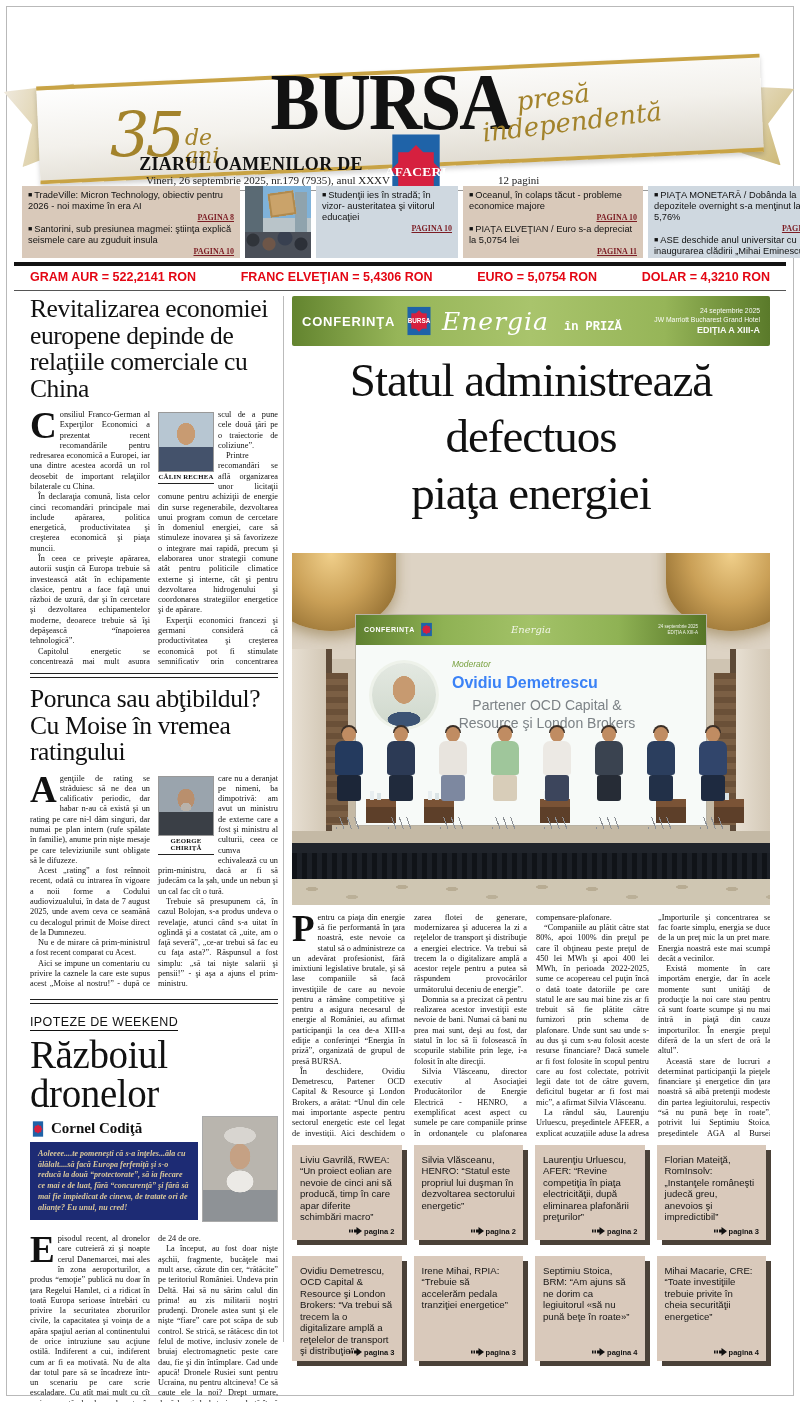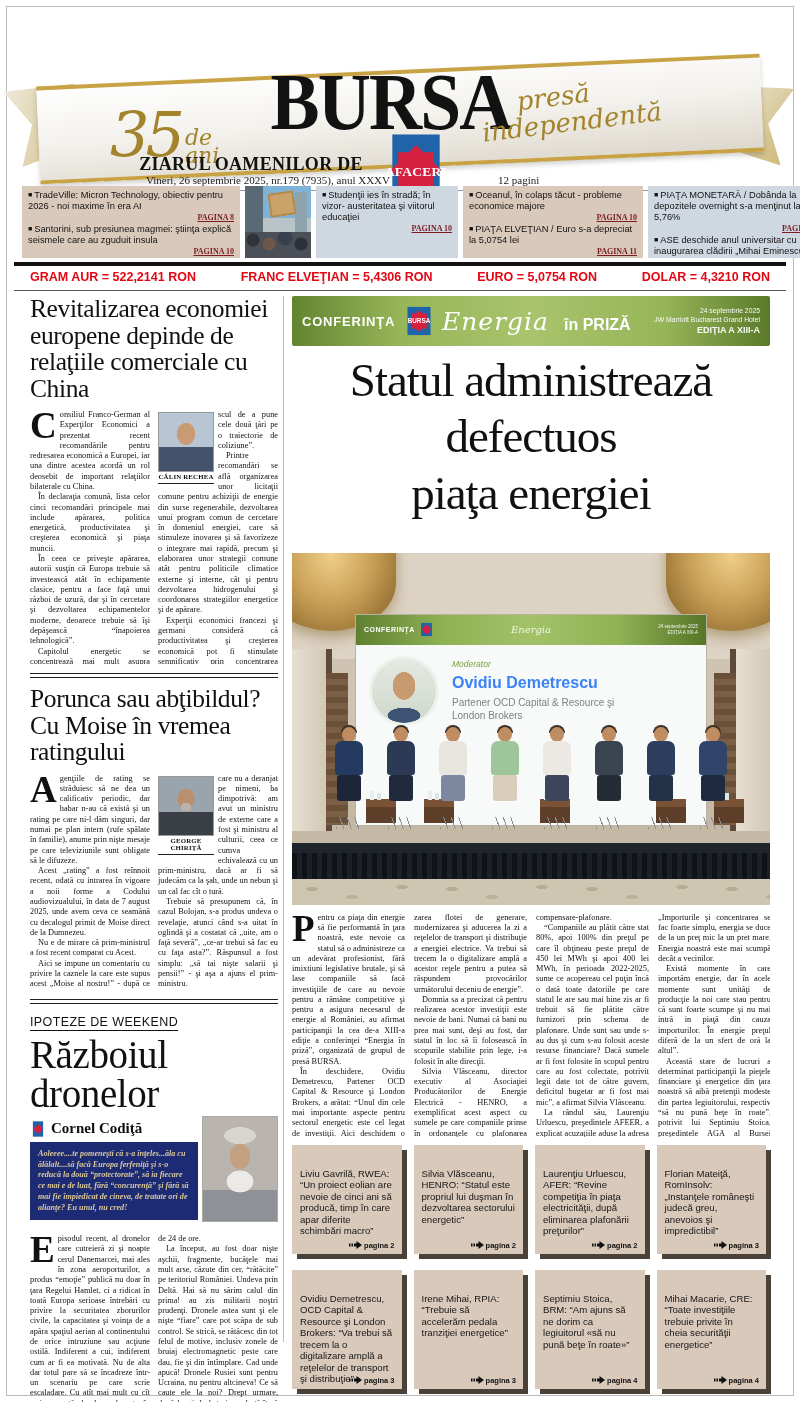--- a/index.html
+++ b/index.html
@@ -97,21 +97,21 @@
 
   
   .main{position:absolute;left:292px;top:296px;width:478px;}
   .banner{height:50px;border-radius:2px;position:relative;display:flex;align-items:center;
           background:linear-gradient(90deg,#63842f 0%,#96b558 22%,#a9c46c 50%,#96b558 78%,#5a7a2a 100%);
           padding:0 10px;box-sizing:border-box;color:#fff;}
   .banner-label{font-family:"Liberation Sans",sans-serif;font-weight:bold;font-size:13px;letter-spacing:.8px;}
   .banner-logo{width:32px;height:32px;margin-left:8px;flex:0 0 auto;}
   .banner-name{position:absolute;left:150px;right:150px;text-align:center;white-space:nowrap;}
   .bn-script{font-family:"DejaVu Serif",serif;font-style:italic;font-size:25px;letter-spacing:1px;}
-  .bn-rest{font-family:Liberation Sans, sans-serif;font-weight:bold;font-size:16px;margin-left:11px;}
+  .bn-rest{font-family:Liberation Mono, monospace;font-weight:bold;font-size:12px;margin-left:11px;}
   .banner-right{margin-left:auto;text-align:right;font-family:"Liberation Sans",sans-serif;
                 font-size:6.8px;line-height:1.35;opacity:.95;}
   .banner-right .ed{font-size:9px;font-weight:bold;}
   .main-headline{margin-top:6px;text-align:center;font-size:47px;line-height:1.2;letter-spacing:-1px;
                  white-space:pre-line;font-weight:normal;}
 
   
   .photo{margin-top:9px;position:relative;height:352px;overflow:hidden;
          background:linear-gradient(#ddd3c4 0 30%,#cfc4b2 30% 58%,#c4b9a5 58%);}
   .chand{position:absolute;top:-18px;width:130px;height:96px;border-radius:0 0 60% 60%;
@@ -134,21 +134,21 @@
   .sb-right{margin-left:auto;font-size:4.5px;text-align:right;line-height:1.3;font-family:"Liberation Sans",sans-serif;opacity:.9;}
   .slide{display:flex;align-items:center;padding:14px 16px;gap:16px;}
   .mod-photo{width:64px;height:64px;border-radius:50%;flex:0 0 auto;
              background:radial-gradient(ellipse 18px 22px at 50% 42%,#c79a70 62%,rgba(0,0,0,0) 64%),
                         radial-gradient(ellipse 26px 12px at 50% 88%,#3c5374 62%,rgba(0,0,0,0) 64%),
                         linear-gradient(#e4e9e2,#cfd8cc);
              box-shadow:0 0 0 3px #eef2ea;}
   .mod-txt{font-family:"Liberation Sans",sans-serif;text-align:left;}
   .mod-label{font-style:italic;font-size:8.5px;color:#78a13e;margin-bottom:5px;}
   .mod-name{font-size:16px;font-weight:bold;color:#3b82f6;margin-bottom:4px;}
-  .mod-role{font-size:10px;color:#7c8286;line-height:1.3;width:190px;}
+  .mod-role{font-size:14px;color:#7c8286;line-height:1.3;width:190px;text-align:center;}
   .panelists{position:absolute;left:34px;right:34px;top:172px;height:104px;display:flex;justify-content:space-between;padding:0 4px;}
   .person{position:relative;width:38px;}
   .p-head{position:absolute;left:12px;top:2px;width:14px;height:15px;border-radius:50%;background:#c08c62;}
   .p-hair{position:absolute;left:11px;top:0;width:16px;height:8px;border-radius:8px 8px 0 0;background:#3a2e26;}
   .p-torso{position:absolute;left:5px;top:16px;width:28px;height:34px;border-radius:7px 7px 3px 3px;}
   .p-legs{position:absolute;left:7px;top:50px;width:24px;height:26px;border-radius:3px;}
   .p-chairlegs{position:absolute;left:6px;bottom:0;width:26px;height:12px;
                background:repeating-linear-gradient(70deg,#8b8f94 0 1px,transparent 1px 7px);}
   .ptable{position:absolute;bottom:6px;width:30px;height:24px;background:linear-gradient(#7a5336 0 8px,#5d3f29 8px);}
   .ptable:before{content:"";position:absolute;left:4px;top:-8px;width:4px;height:9px;background:#e8eef0;}
@@ -162,21 +162,21 @@
                            radial-gradient(ellipse 14px 5px at 110px 8px,#b8ac93 40%,transparent 45%);
           background-size:140px 26px;}
 
   .main-body{display:flex;gap:9px;margin-top:8px;height:224px;overflow:hidden;
              font-size:8.3px;line-height:1.24;text-align:justify;}
   .mcol{width:113px;flex:0 0 113px;}
   .mcol p{margin:0;text-indent:8px;}
   .mcol p.first{text-indent:0;}
 
   .qgrid{display:grid;grid-template-columns:repeat(4,1fr);gap:16px 12px;margin-top:8px;padding-right:4px;}
-  .qbox{position:relative;background:#d9c9bb;box-shadow:5px 5px 0 #4a4138;padding:23px 8px 14px 8px;
+  .qbox{position:relative;background:#d9c9bb;box-shadow:5px 5px 0 #4a4138;padding:9px 8px 14px 8px;
         font-family:"Liberation Sans",sans-serif;font-size:9.6px;line-height:1.2;color:#161616;
         height:72px;overflow:visible;}
   .qgrid .row2{height:82px;}
   .qpage{position:absolute;right:7px;bottom:4px;display:flex;align-items:center;gap:2px;
          font-size:7.5px;font-weight:bold;color:#111;}
 </style>
 </head>
 <body>
 
 <div id="page">

